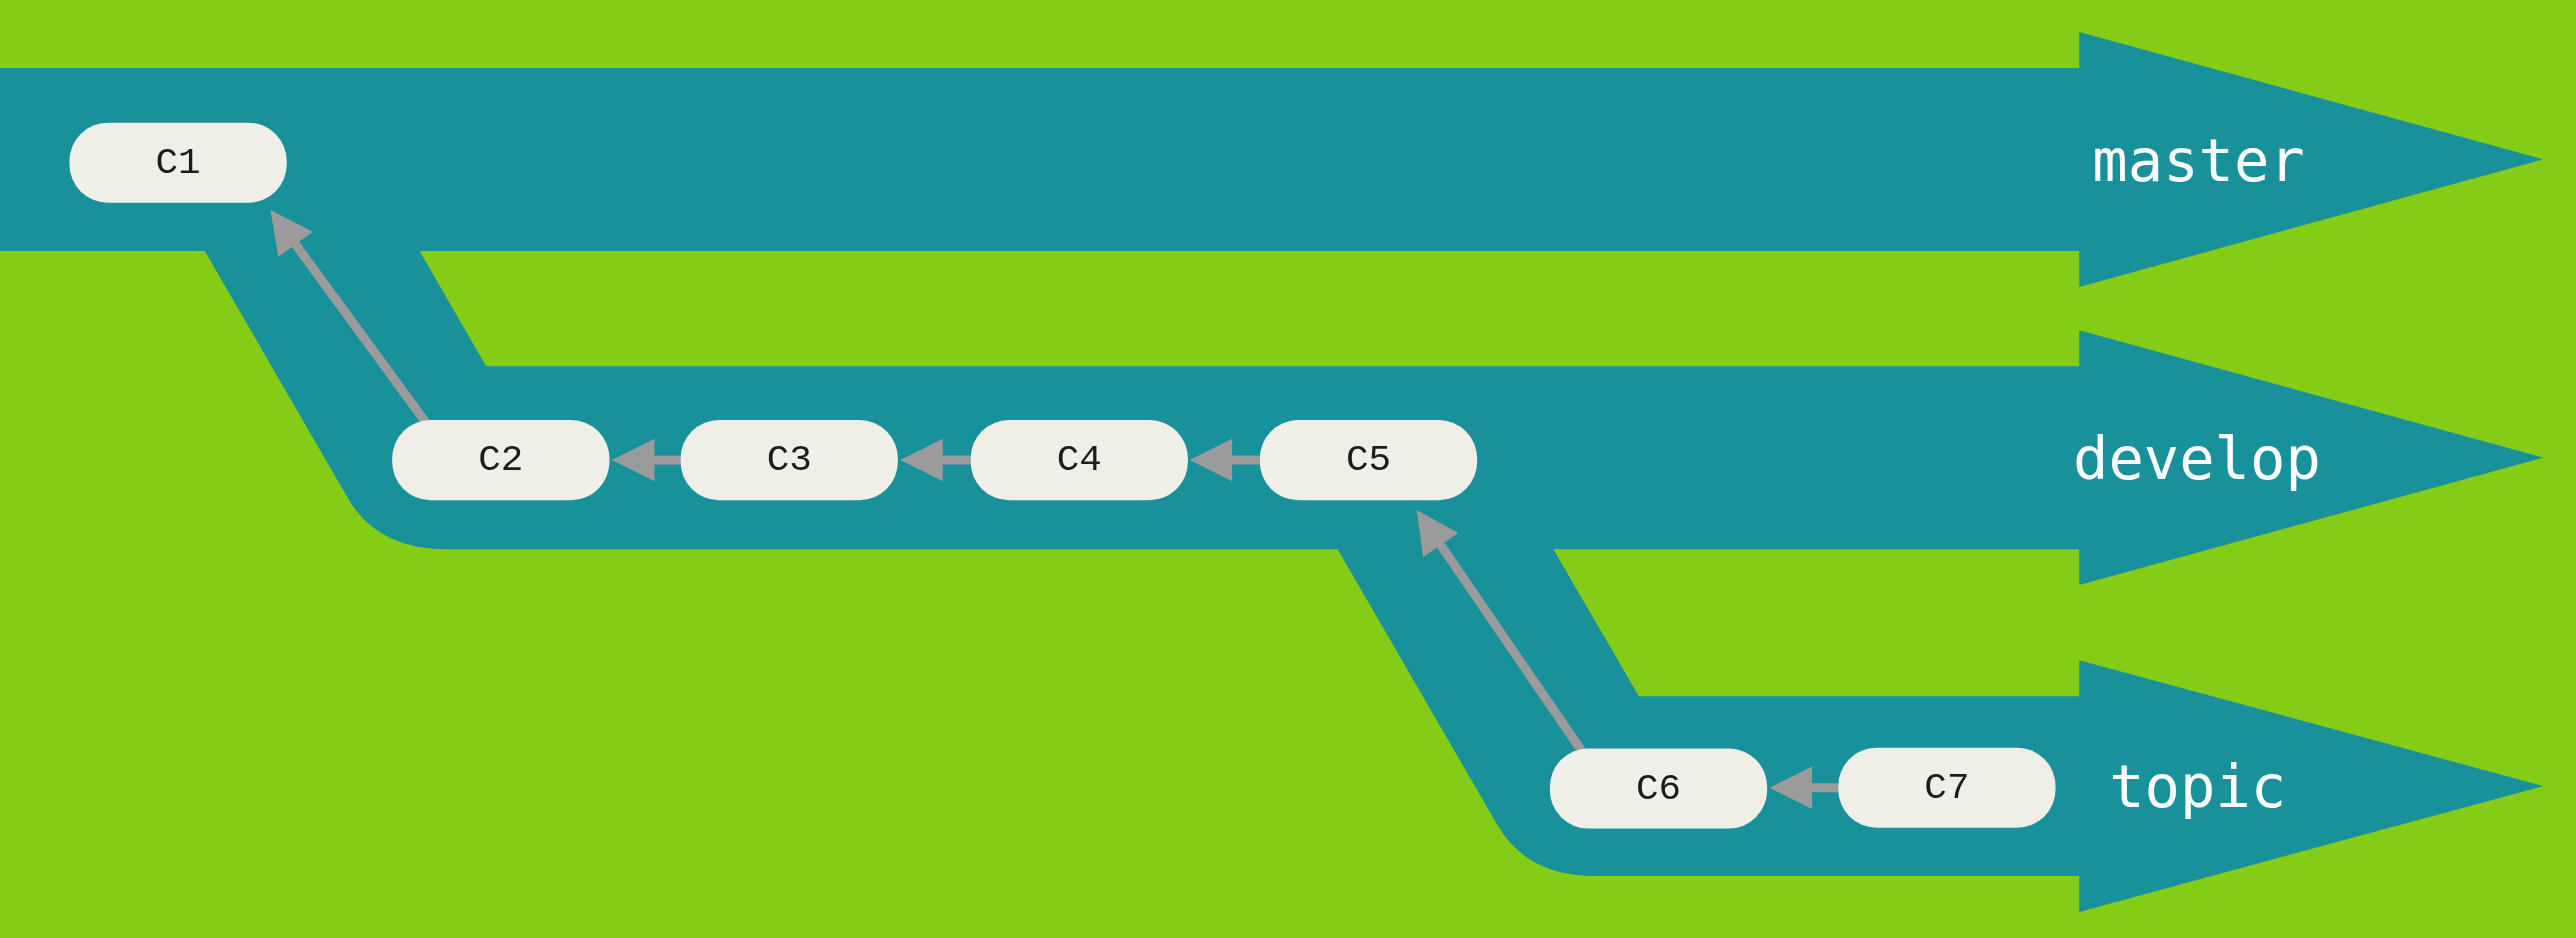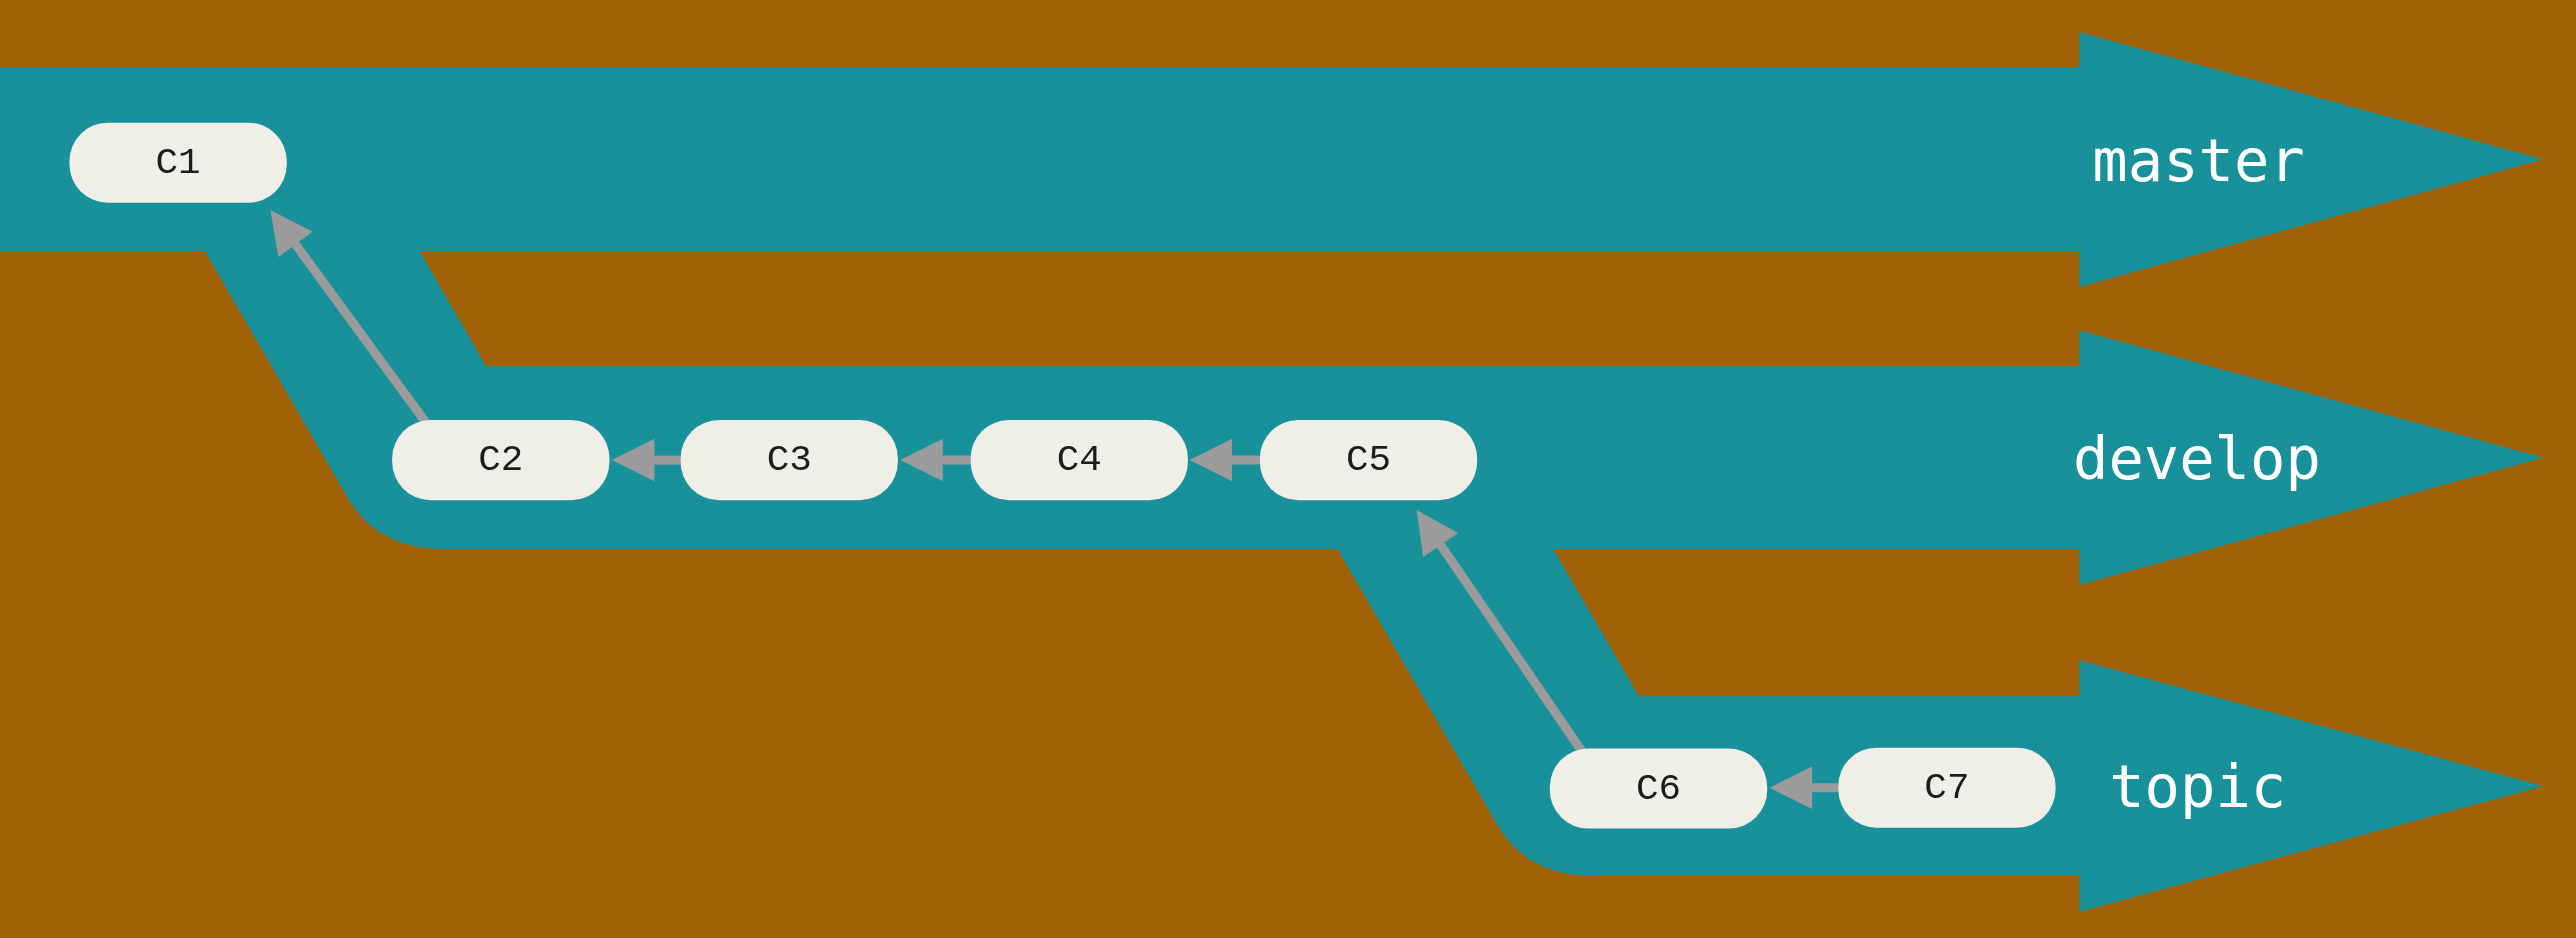--- a/index.html
+++ b/index.html
@@ -7,21 +7,21 @@
     padding: 0;
     background: #000000;
     width: 2576px;
     height: 939px;
     overflow: hidden;
   }
   .stage {
     position: relative;
     width: 2576px;
     height: 939px;
-    background: #a16207;
+    background: #84cc16;
   }
   svg { display: block; }
   .branch-label {
     font-family: "DejaVu Sans Mono", monospace;
     font-size: 72px;
     font-weight: 400;
   }
   .commit-label {
     font-family: "Liberation Mono", "DejaVu Sans Mono", monospace;
     font-size: 46px;

